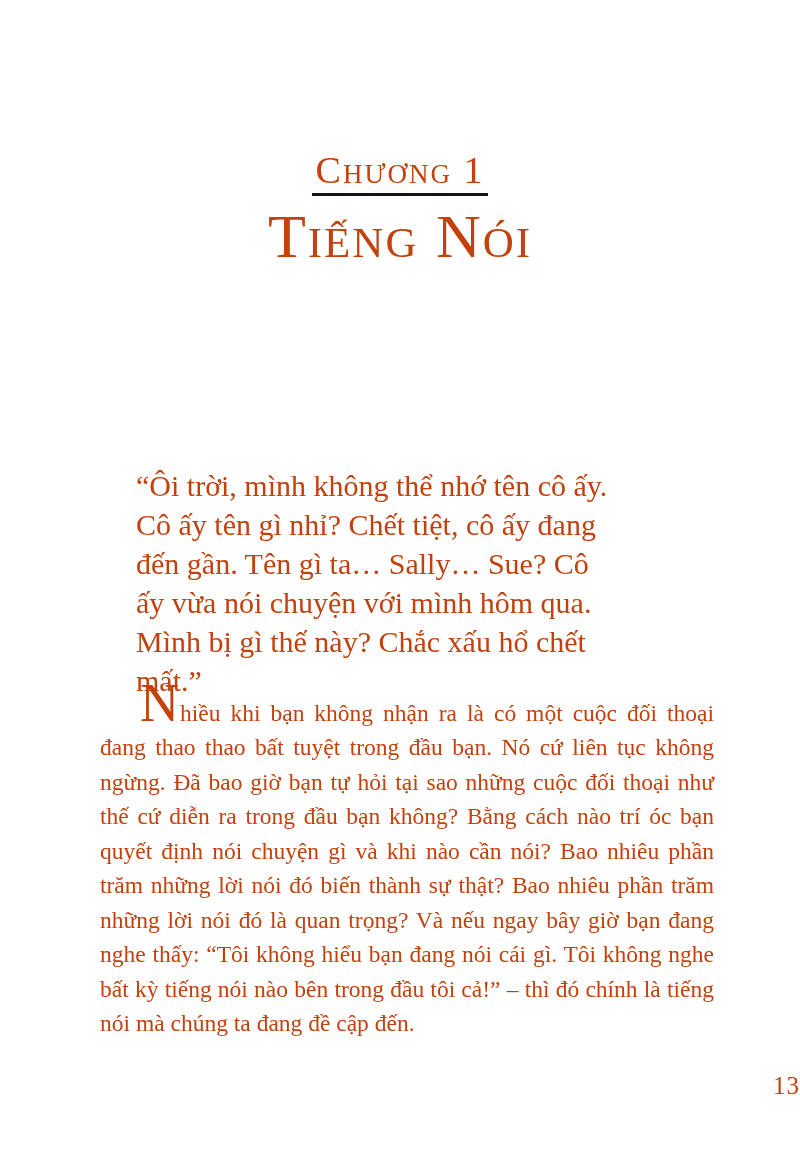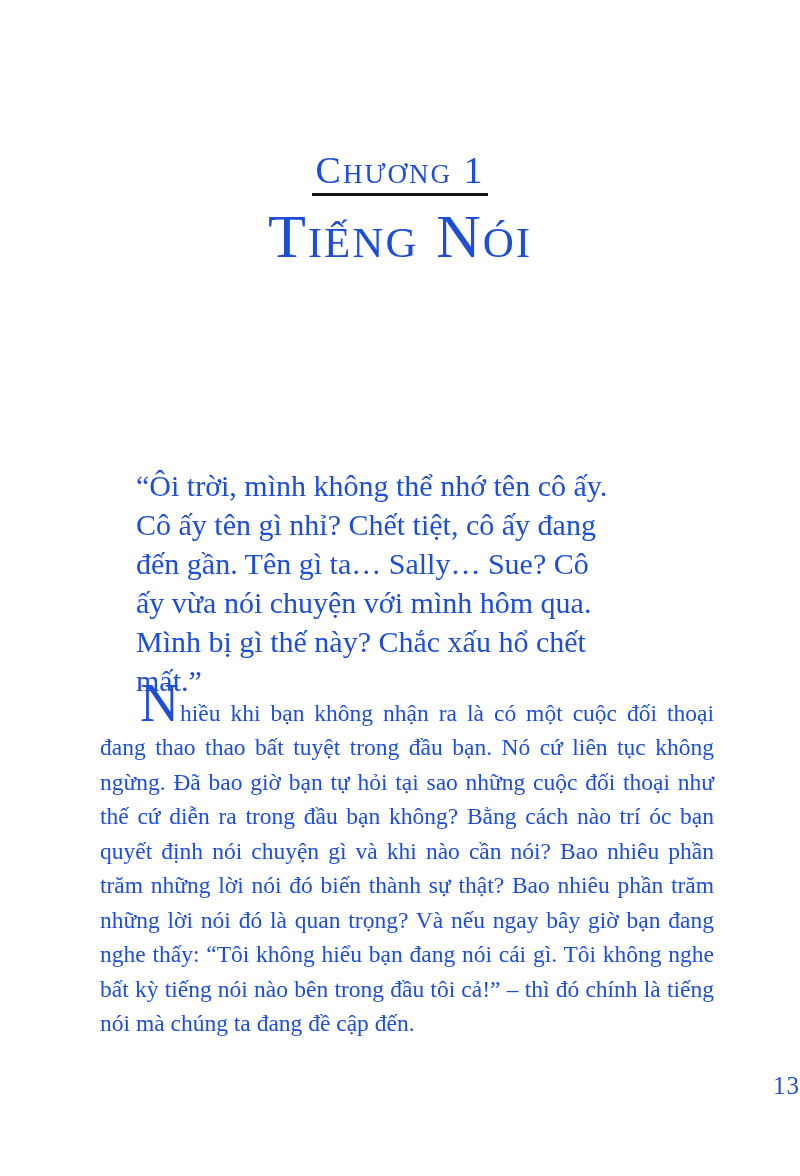--- a/index.html
+++ b/index.html
@@ -6,21 +6,21 @@
     margin: 0;
     padding: 0;
     background: #ffffff;
   }
   .page {
     position: relative;
     width: 800px;
     height: 1176px;
     margin: 0 auto;
     background: #ffffff;
-    color: #1d4ed8;
+    color: #c2410c;
     font-family: "Liberation Serif", serif;
     overflow: hidden;
   }
   .chapter-heading {
     position: absolute;
     top: 150px;
     left: 0;
     width: 100%;
     text-align: center;
   }

